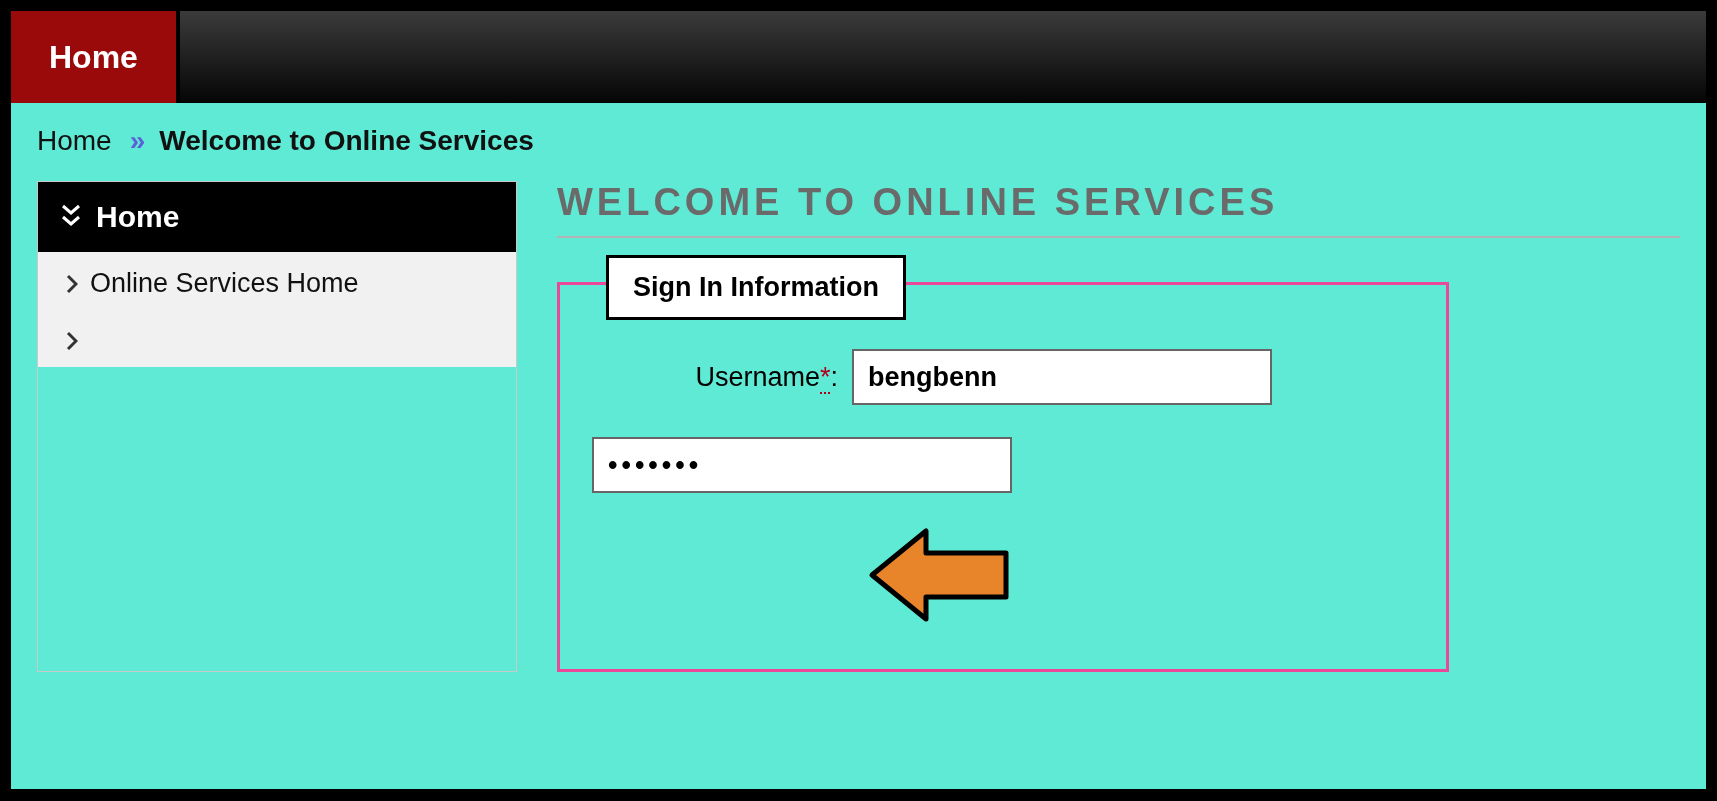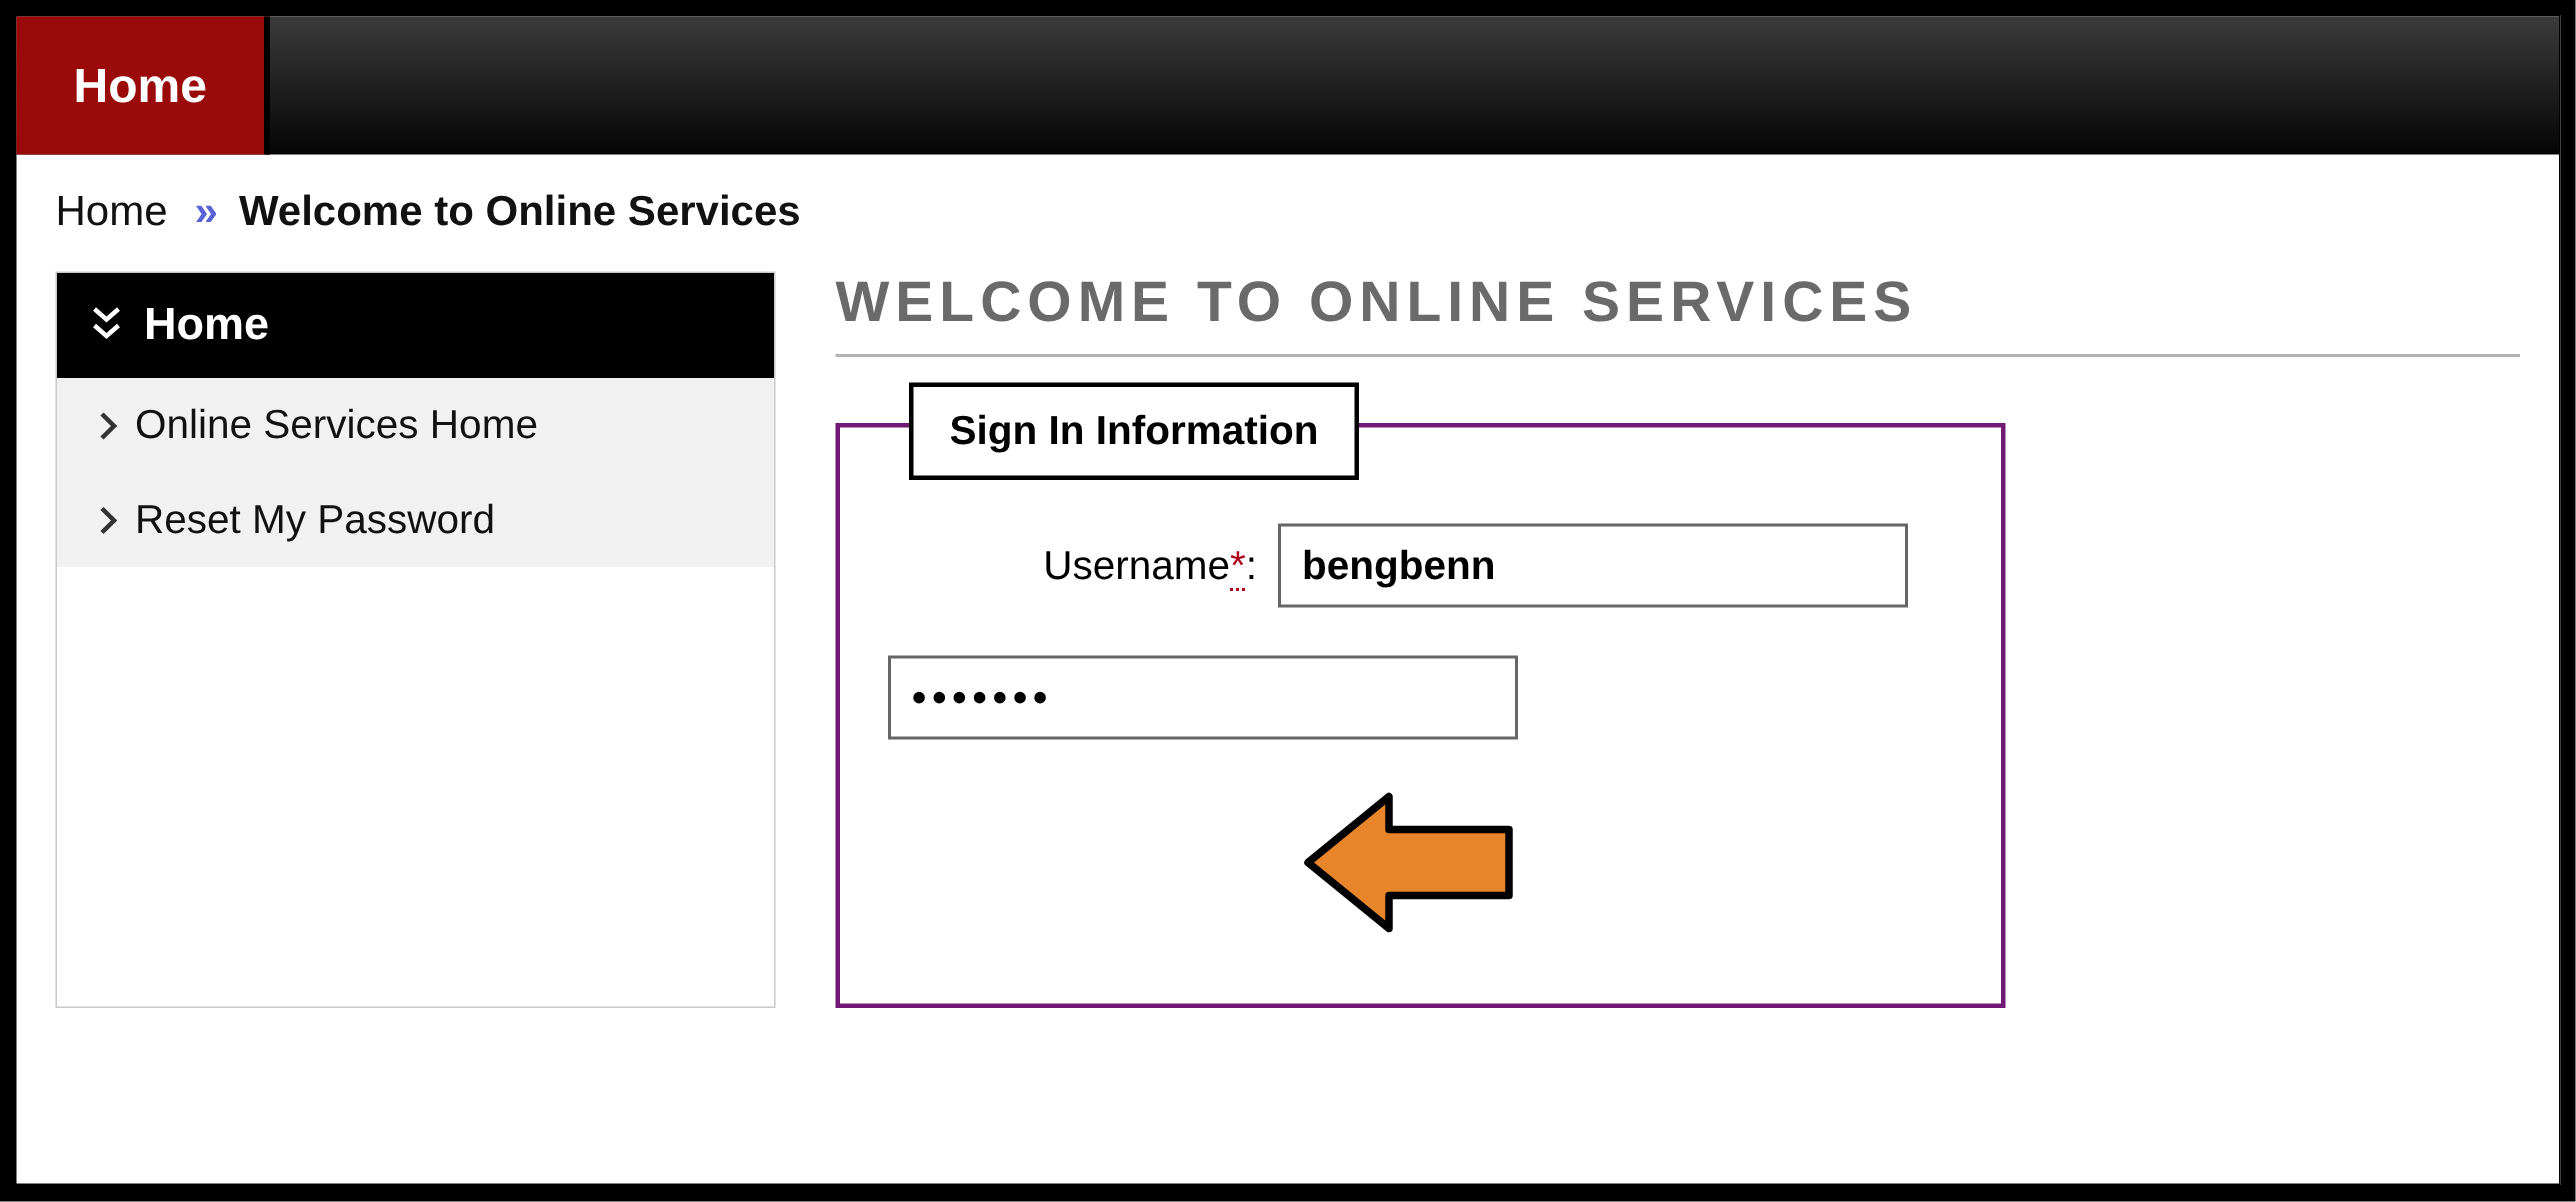--- a/index.html
+++ b/index.html
@@ -3,21 +3,21 @@
 <meta charset="utf-8">
 <style>
   * { box-sizing: border-box; margin: 0; padding: 0; }
   body {
     font-family: "Segoe UI", Tahoma, Verdana, Arial, sans-serif;
     background: #000;
     padding: 10px;
     width: 1717px;
   }
   .page {
-    background: #ffffff;
+    background: #5eead4;
     border: 1px solid #000;
     min-height: 780px;
   }
   
   .topbar {
     background: linear-gradient(#3b3b3b,#050505);
     height: 92px;
     display: flex;
     align-items: stretch;
   }
@@ -96,24 +96,24 @@
     font-size: 38px;
     letter-spacing: 4px;
     color: #6a6a6a;
     font-weight: bold;
     padding-bottom: 12px;
     border-bottom: 2px solid #b3b3b3;
     margin-bottom: 44px;
   }
   
   .panel {
-    border: 3px solid #701a75;
+    border: 3px solid #ec4899;
     position: relative;
     padding: 64px 40px 44px 32px;
-    width: 780px;
+    width: 892px;
   }
   .panel-legend {
     position: absolute;
     top: -30px;
     left: 46px;
     background: #fff;
     border: 3px solid #000;
     font-size: 27px;
     font-weight: bold;
     padding: 14px 24px;
@@ -203,21 +203,20 @@
               </svg>
           </span>
           <span>Online Services Home</span>
         </div>
         <div class="sidebar-item">
           <span class="chevron-right-icon">
             <svg width="12" height="20" viewBox="0 0 12 20">
                 <path d="M2 2 L10 10 L2 18" stroke="#333" stroke-width="3" fill="none"></path>
               </svg>
           </span>
-          <span>Reset My Password</span>
         </div>
       </div>
     </div>
 
     <div class="main">
       <div class="main-title">WELCOME TO ONLINE SERVICES</div>
 
       <div class="panel">
         <div class="panel-legend">Sign In Information</div>
 

